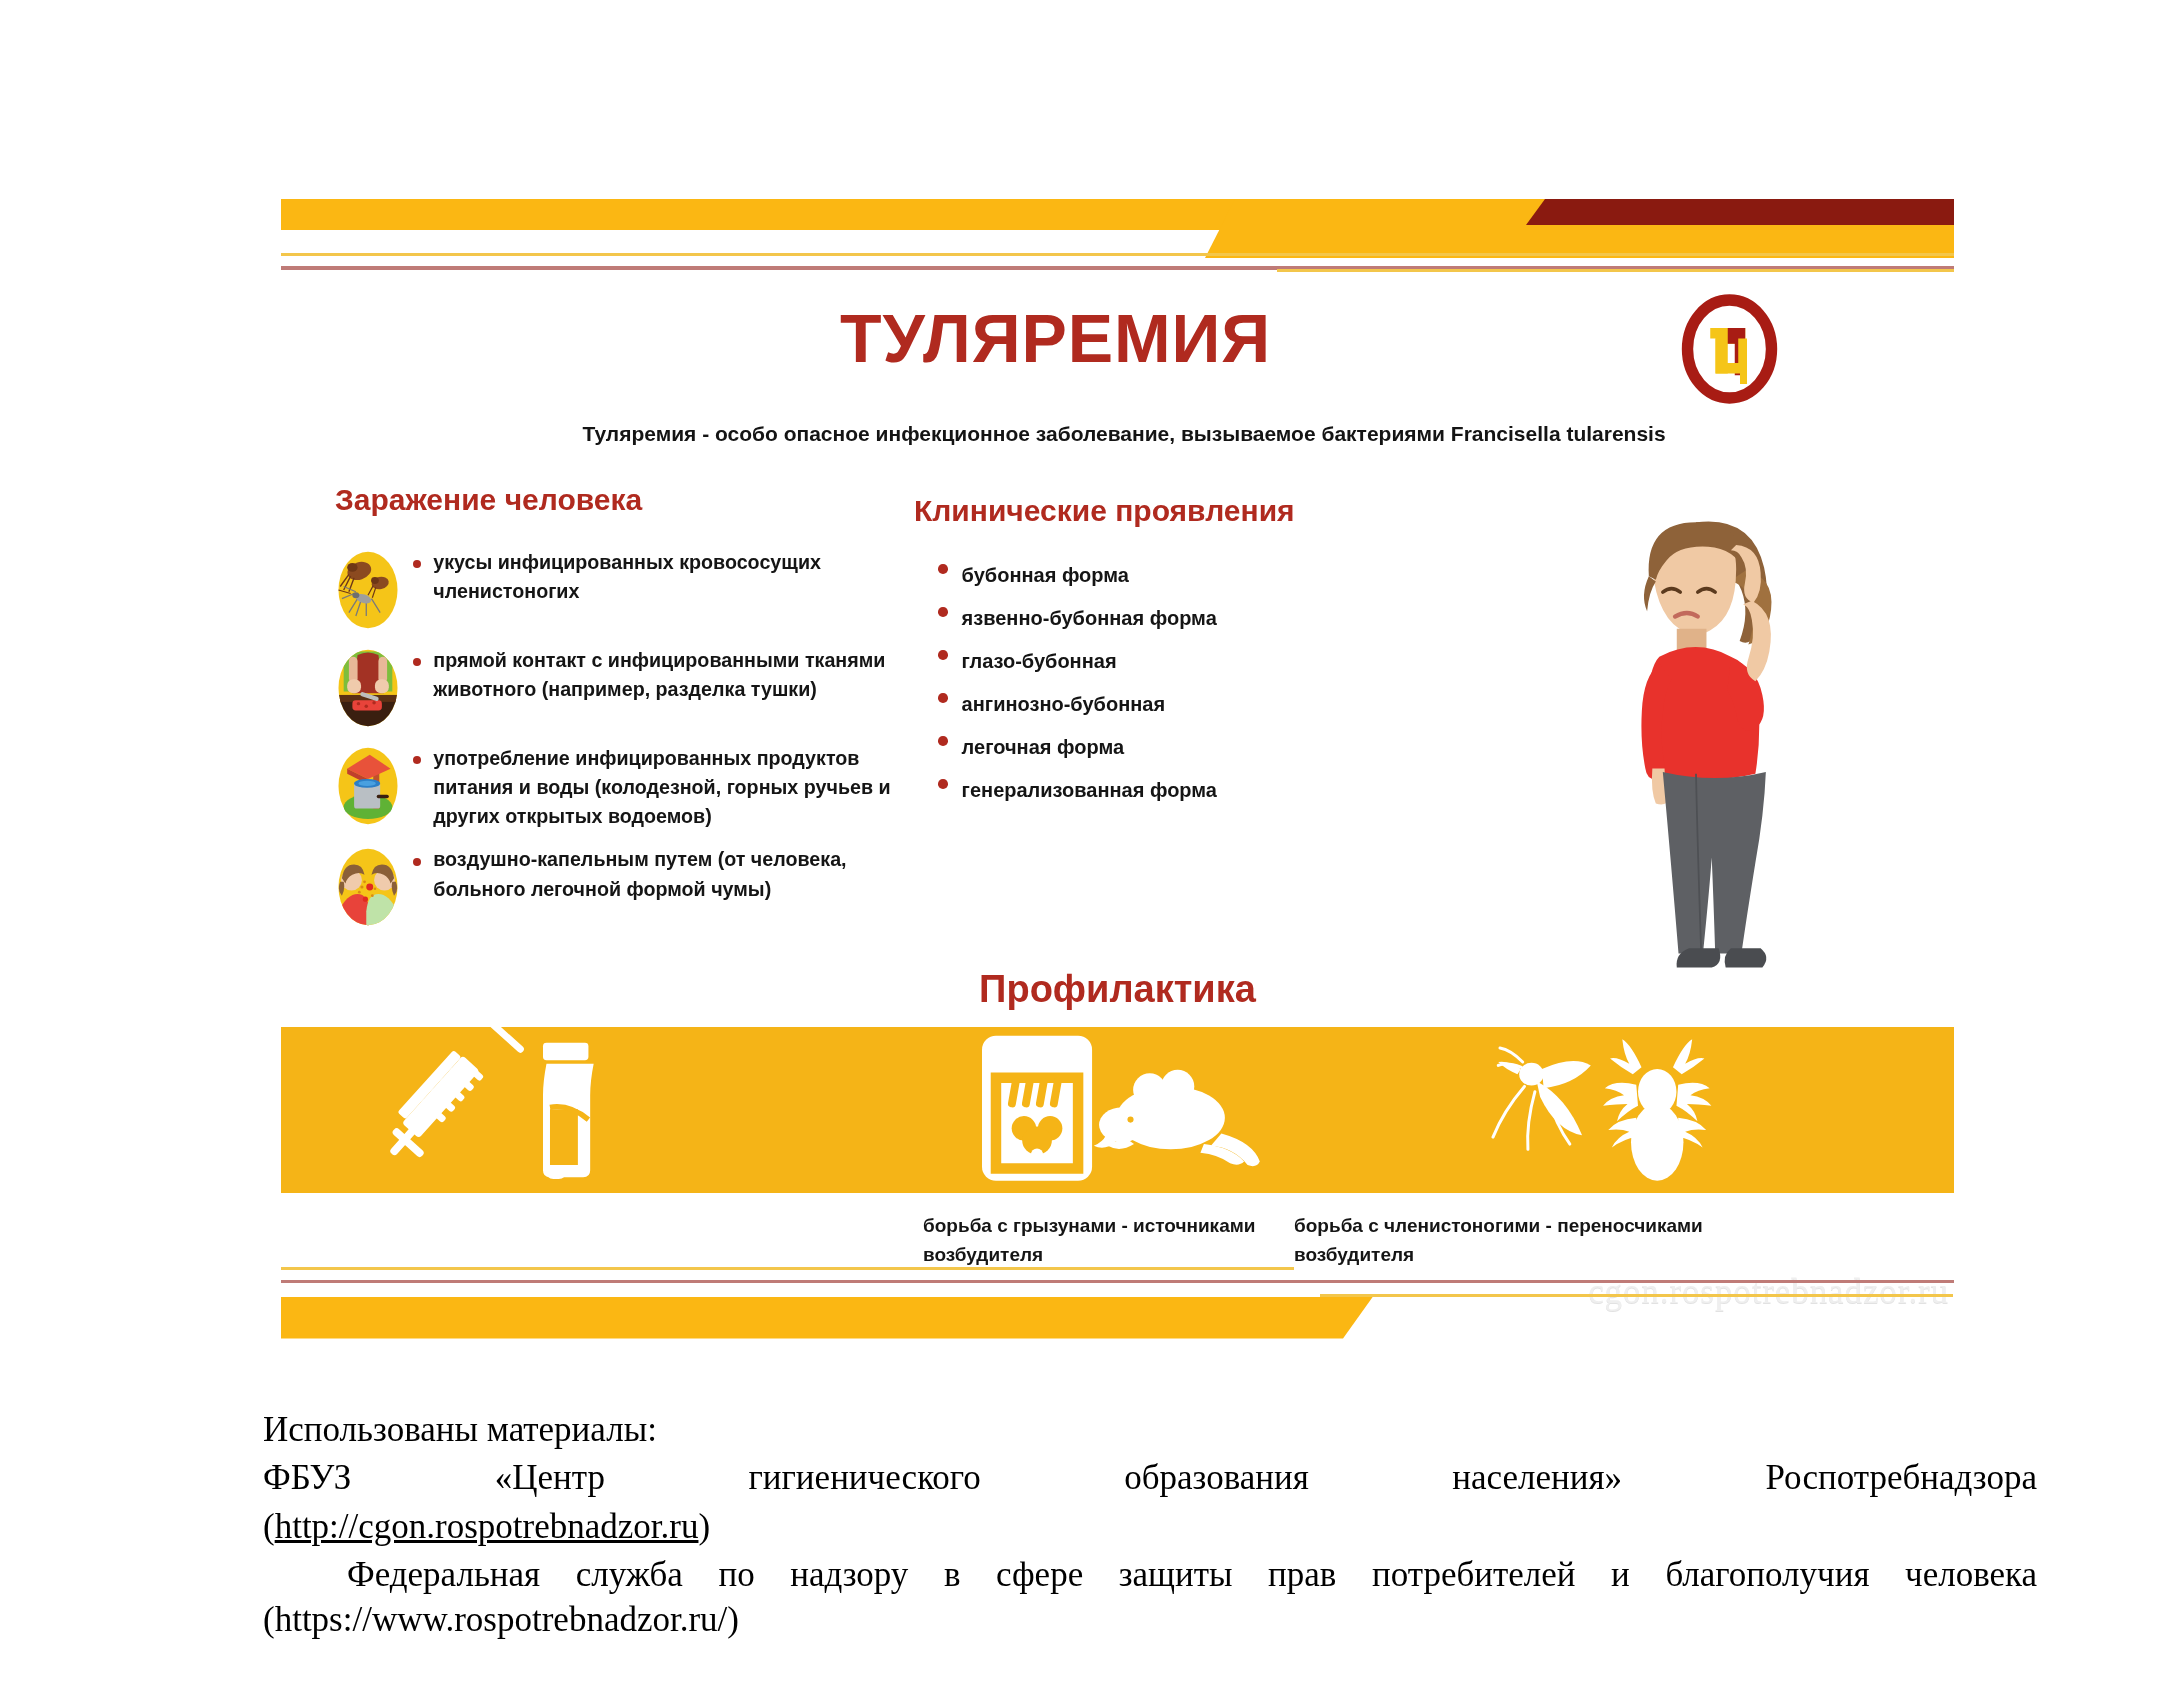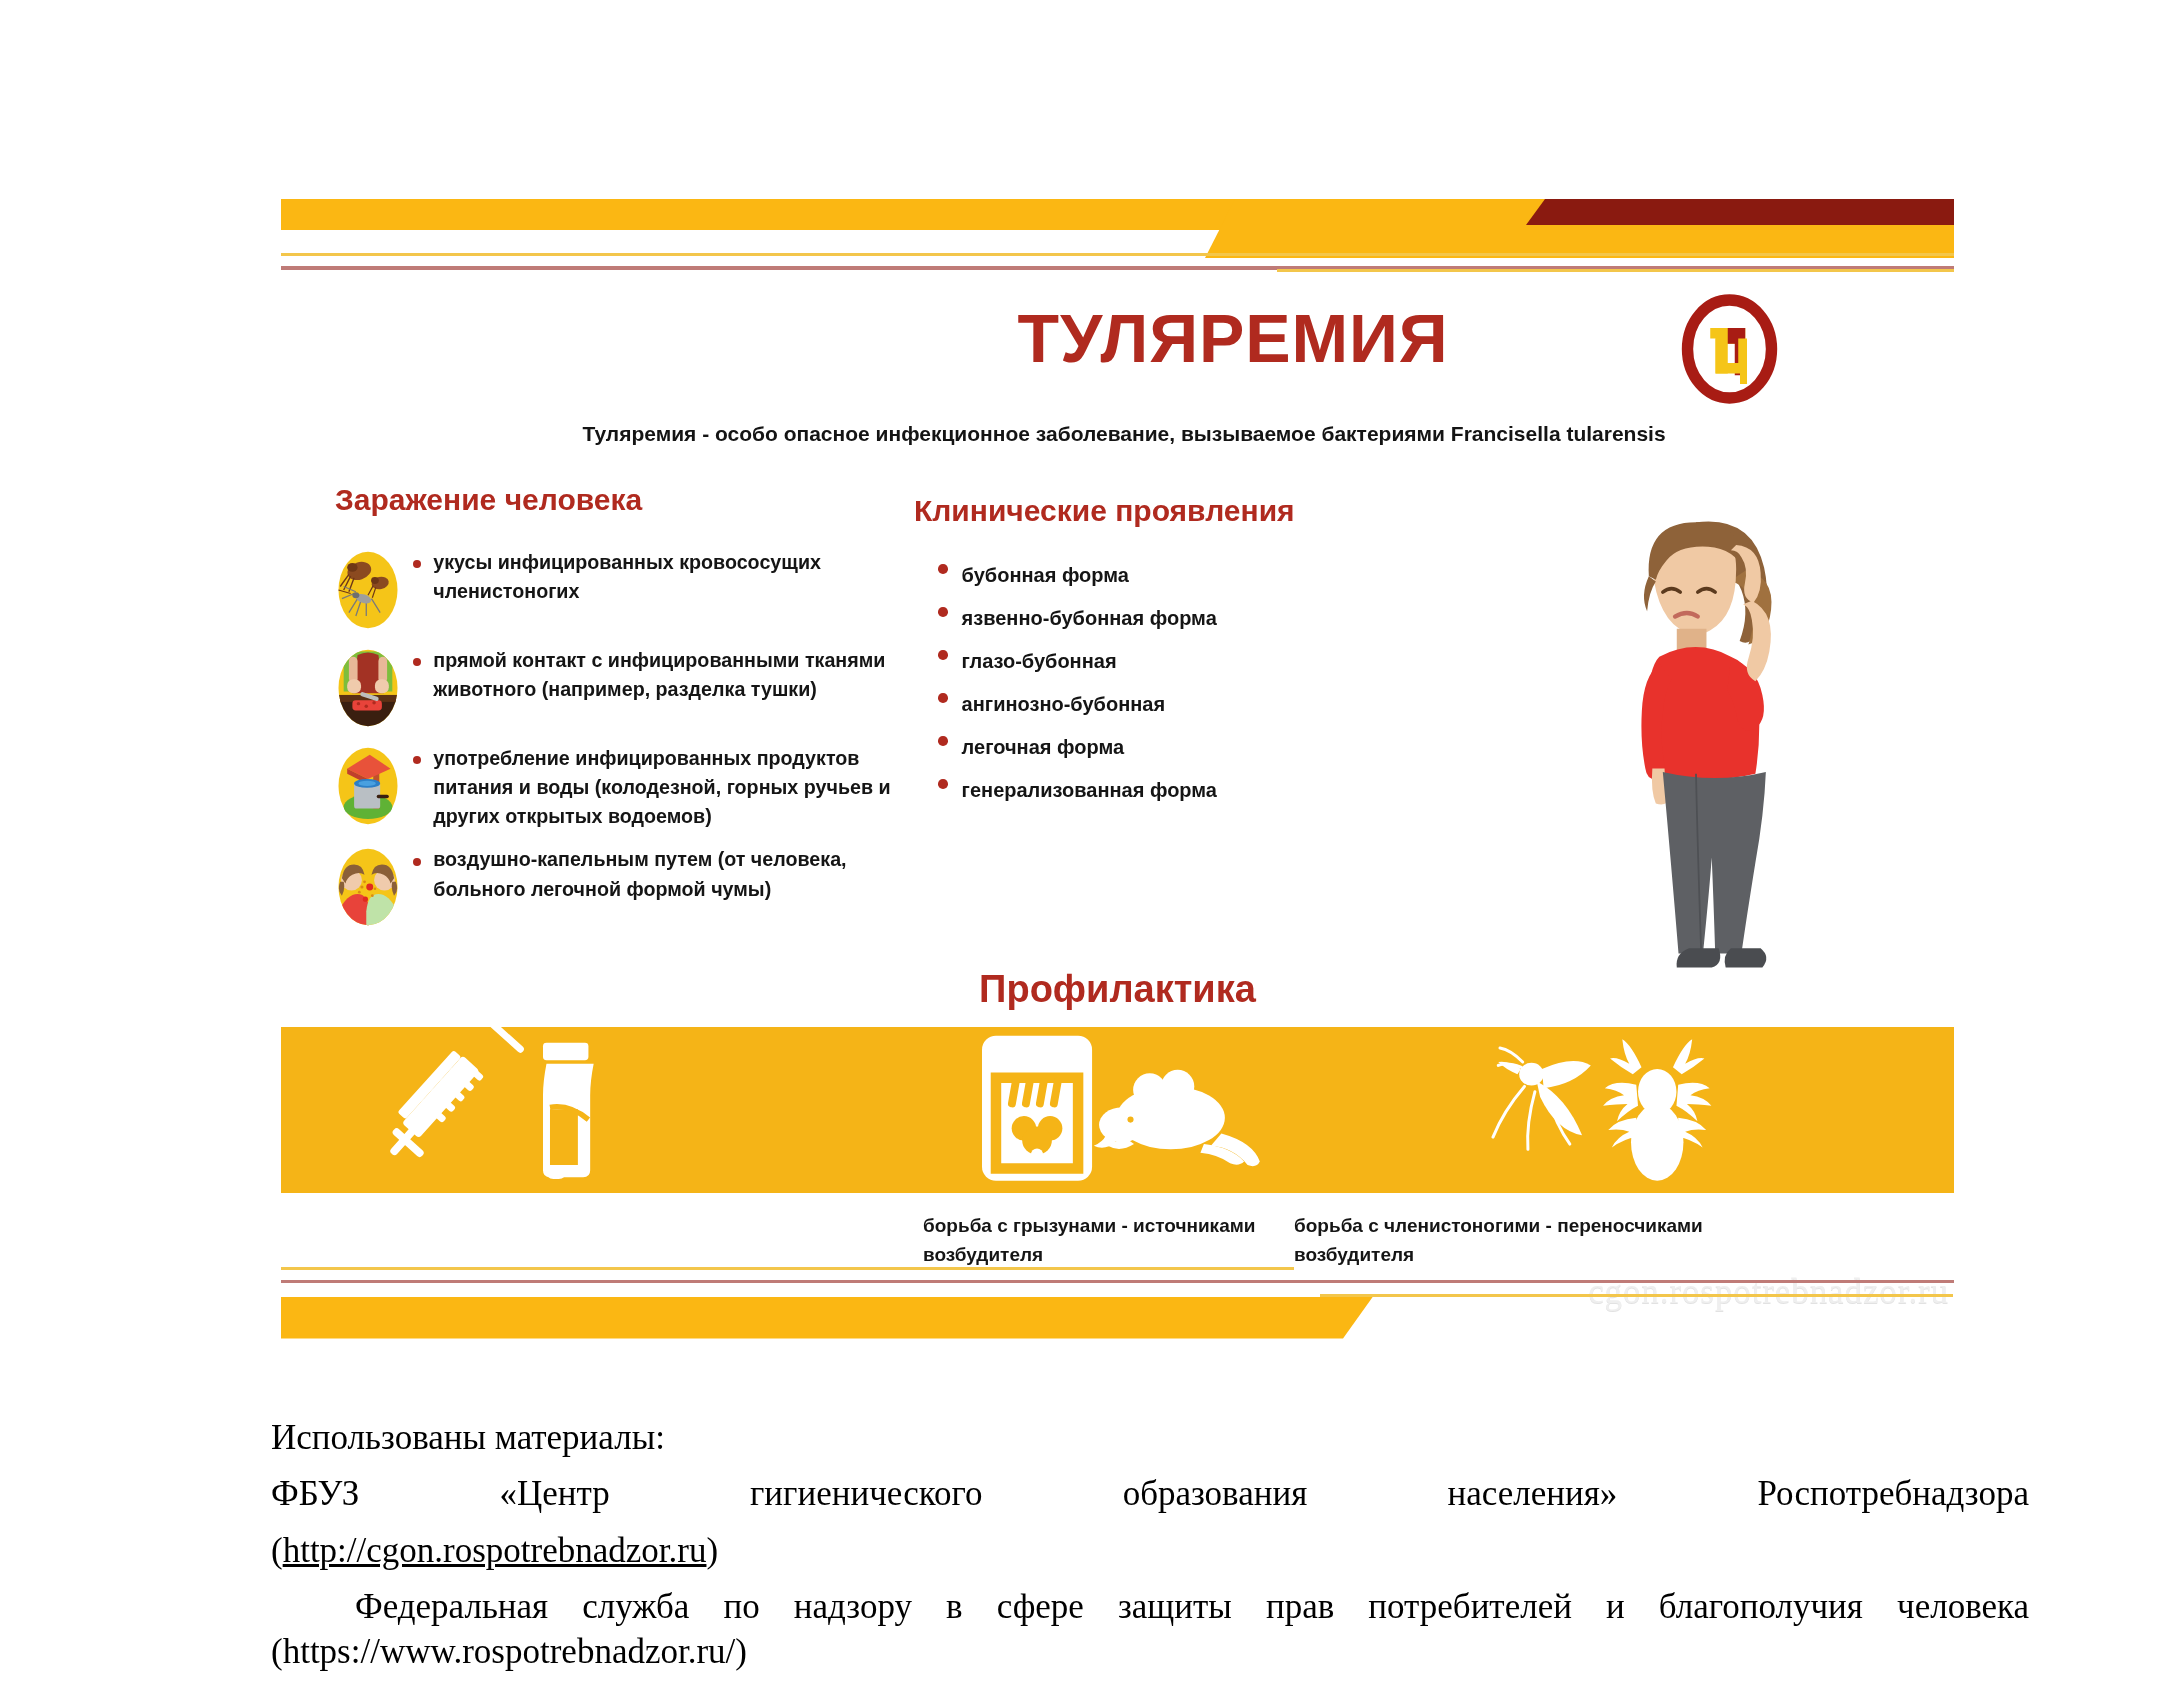--- a/index.html
+++ b/index.html
@@ -64,21 +64,20 @@
   }
   .ftr-yellow-left{
     position:absolute;left:0;bottom:17.5px;width:1092px;height:42px;
     background:#FBB713;
     clip-path:polygon(0 0, 100% 0, calc(100% - 30px) 100%, 0 100%);
   }
 
   
   #title{
     position:absolute;left:559px;top:100px;width:786px;
-    text-align:center;
     font-size:68px;font-weight:bold;letter-spacing:0.9px;
     color:#B02A1F;
     font-family:"Liberation Sans", sans-serif;
     white-space:nowrap;
   }
   #subtitle{
     position:absolute;left:188px;top:223px;width:1310px;
     text-align:center;
     font-size:21px;font-weight:bold;color:#141414;
     font-family:"Liberation Sans", sans-serif;
@@ -151,21 +150,21 @@
     font-size:35px;color:#EFEFEF;letter-spacing:0.9px;
     text-shadow:0 0.9px 0 #e2e2e2;
   }
 
   
   #footer{
     position:absolute;left:259px;top:1404px;width:1782px;
     font-family:"Liberation Serif", serif;
     font-size:35px;color:#000;line-height:1.27;
   }
-  #footer .ln{margin:12px;}
+  #footer .ln{margin:4px;}
   #f-just{
     display:flex;justify-content:space-between;white-space:nowrap;
   }
   #f-link{color:#000;text-decoration:underline;}
   #f-par{text-indent:84px;text-align:justify;}
 </style>
 </head>
 <body>
 
 <div id="poster">

